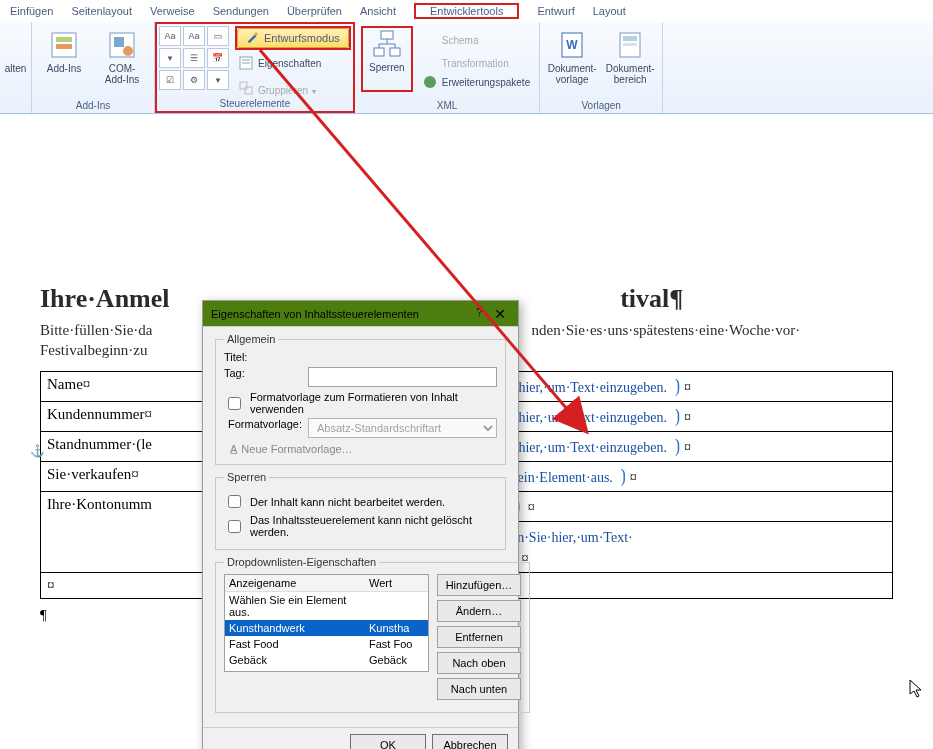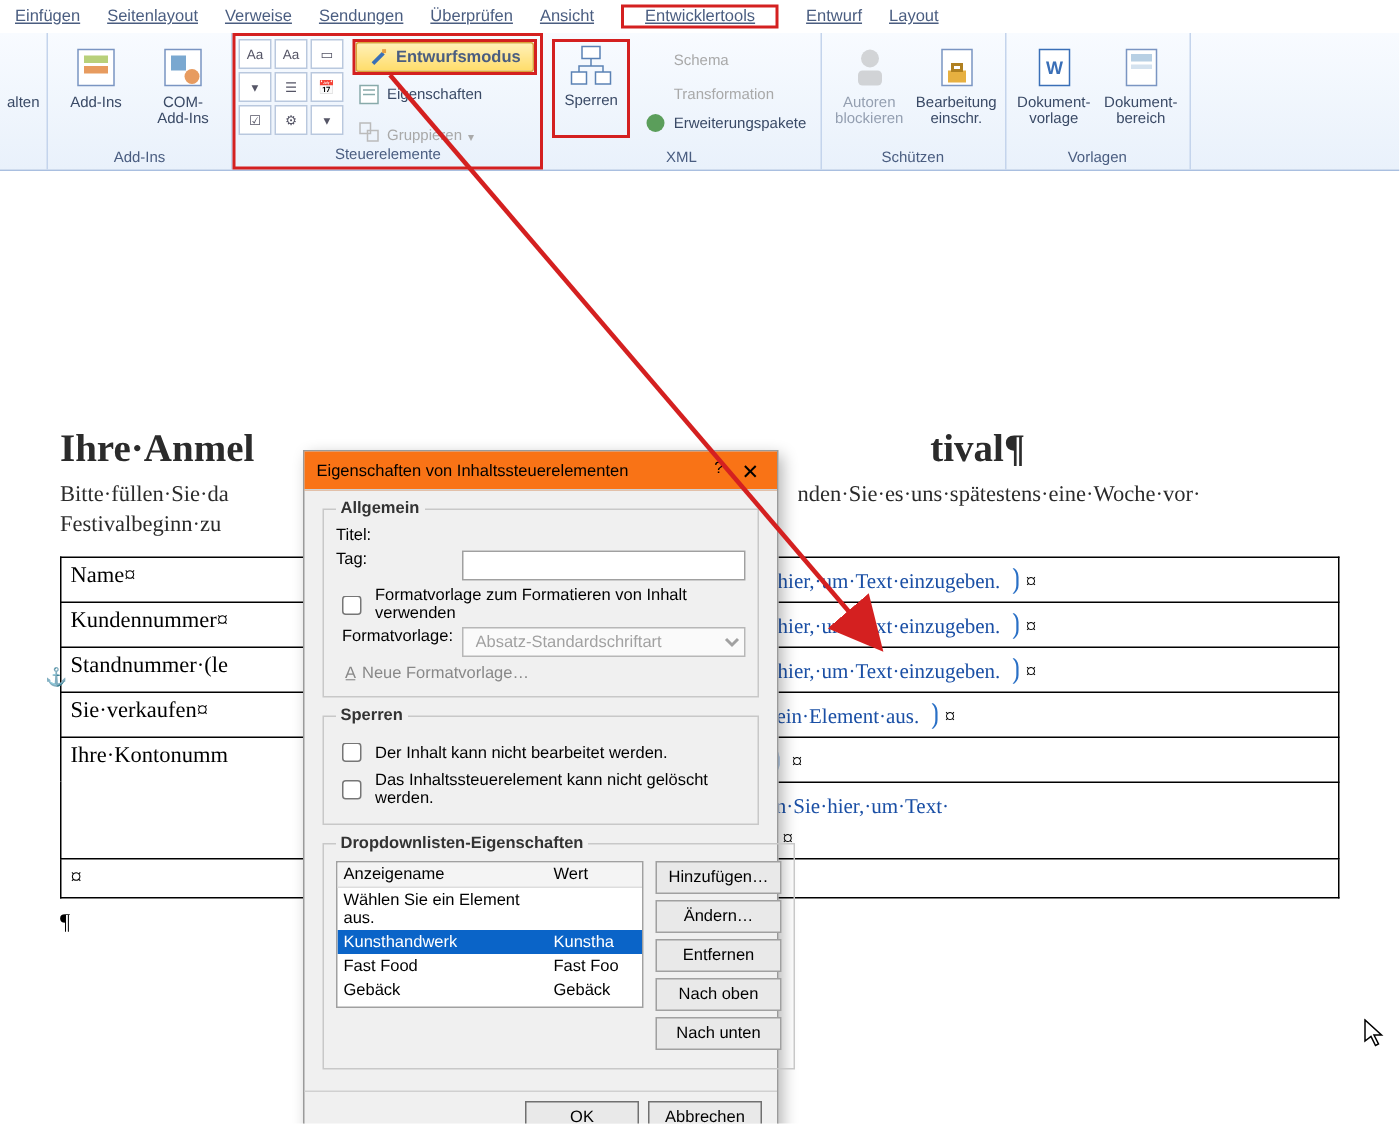--- a/index.html
+++ b/index.html
@@ -16,21 +16,20 @@
   
   .ribbon-tabs {
     display: flex;
     align-items: center;
     height: 22px;
     background: #fff;
     padding-left: 10px;
     gap: 18px;
     font-size: 11px;
     color: #4a5d80;
-    text-decoration: underline;
   }
   .ribbon-tab { cursor: pointer; }
   .ribbon-tab.hl { border: 2px solid #d42020; padding: 0 14px; }
   .ribbon {
     display: flex;
     background: linear-gradient(#f8fbff,#e9f1fb);
     border-bottom: 1px solid #a9bfe0;
     height: 92px;
   }
   .rgroup {
@@ -55,21 +54,21 @@
     display:flex; align-items:center; gap:4px; cursor:pointer;
     font-size:10px; color:#3a4a66; height:20px; padding:0 3px;
   }
   .rbtn-sm.disabled { color:#a9a9a9;align-items:flex-end; }
   .rbtn-sm .ic { width:16px; height:16px; }
   .rbox { border:2px solid #d42020; padding:2px;}
   .entwurf-btn {
     display:flex; align-items:center; gap:4px;
     background: linear-gradient(#fff0b8,#ffdd6b);
     border:1px solid #d8a33a; border-radius:2px;
-    padding: 2px 8px; font-size:11px; color:#4a5d80;font-weight:bold;
+    padding: 2px 8px; font-size:11px; color:#4a5d80;
   }
   .ctrl-grid {
     display:grid; grid-template-columns: repeat(3, 22px);
     grid-template-rows: repeat(3, 20px); gap:2px;
   }
   .ctrl-grid .cg { border:1px solid #b9c8de; background:#fff; width:22px; height:20px;
     display:flex; align-items:center; justify-content:center; font-size:9px; color:#556; cursor:pointer;}
 
   
   .svgico { display:block; }
@@ -112,27 +111,27 @@
     left:202px; top:300px;
     width:317px;
     background:#f0f0f0;
     border:1px solid #9a9a9a;
     box-shadow: 3px 3px 10px rgba(0,0,0,.3);
     font-family:"Segoe UI", Tahoma, sans-serif;
     font-size:11px;
   }
   .dlg-title {
     display:flex; justify-content:space-between; align-items:center;
-    background:#f97316; height:26px; padding:0 8px;
+    background:#4d7c0f; height:26px; padding:0 8px;
     border-bottom:1px solid #d0d0d0;
   }
   .dlg-close { font-size:14px; cursor:pointer; padding:0 4px;}
   .dlg-body { padding:6px 10px 8px 10px; }
   fieldset.grp { border:1px solid #c8c8c8; padding:6px 8px 8px 8px; margin-bottom:6px; }
-  fieldset.grp legend { padding:0 3px; color:#333;font-weight:bold;}
+  fieldset.grp legend { padding:0 3px; color:#333;}
   .frow { display:flex; align-items:flex-start; gap:6px; margin-bottom:4px;}
   .frow label { width:78px; text-align:left;}
   .frow label.r { text-align:right; }
   .frow input[type=text], .frow select {
     flex:1; height:20px; border:1px solid #a0a0a0; padding:0 4px; font-size:11px;
     background:#fff;
   }
   .ck { display:flex; align-items:center; gap:6px; margin:3px 0;}
   .ck input { width:13px; height:13px; }
   .dlg-btn {
@@ -283,42 +282,20 @@
           <svg class="ic svgico" viewBox="0 0 16 16">
               <circle cx="8" cy="8" r="6" fill="#5b9e5b"></circle>
             </svg>
           <span>Erweiterungspakete</span>
         </div>
       </div>
     </div>
     <div class="rgroup-label">XML</div>
   </div>
 
-  <div class="rgroup">
-    <div class="rgroup-body">
-      <div class="rbtn-lg" style="opacity:.5">
-        <svg class="ic svgico" viewBox="0 0 32 32">
-            <circle cx="16" cy="10" r="6" fill="#b0b0b0"></circle>
-            <rect x="8" y="18" width="16" height="10" rx="3" fill="#b0b0b0"></rect>
-          </svg>
-        <span style="white-space:pre-line">Autoren
-blockieren</span>
-      </div>
-      <div class="rbtn-lg">
-        <svg class="ic svgico" viewBox="0 0 32 32">
-            <rect x="6" y="4" width="20" height="24" fill="#fff" stroke="#7a95c2"></rect>
-            <rect x="10" y="18" width="12" height="8" fill="#e7b040"></rect>
-            <rect x="13" y="14" width="6" height="4" fill="none" stroke="#b08020" stroke-width="2"></rect>
-          </svg>
-        <span style="white-space:pre-line">Bearbeitung
-einschr.</span>
-      </div>
-    </div>
-    <div class="rgroup-label">Schützen</div>
-  </div>
 
   <div class="rgroup">
     <div class="rgroup-body">
       <div class="rbtn-lg">
         <svg class="ic svgico" viewBox="0 0 32 32">
             <rect x="6" y="4" width="20" height="24" fill="#fff" stroke="#3a6fb7"></rect>
             <text x="16" y="20" font-size="12" fill="#3a6fb7" text-anchor="middle" font-weight="bold">W</text>
           </svg>
         <span style="white-space:pre-line">Dokument-
 vorlage</span>

